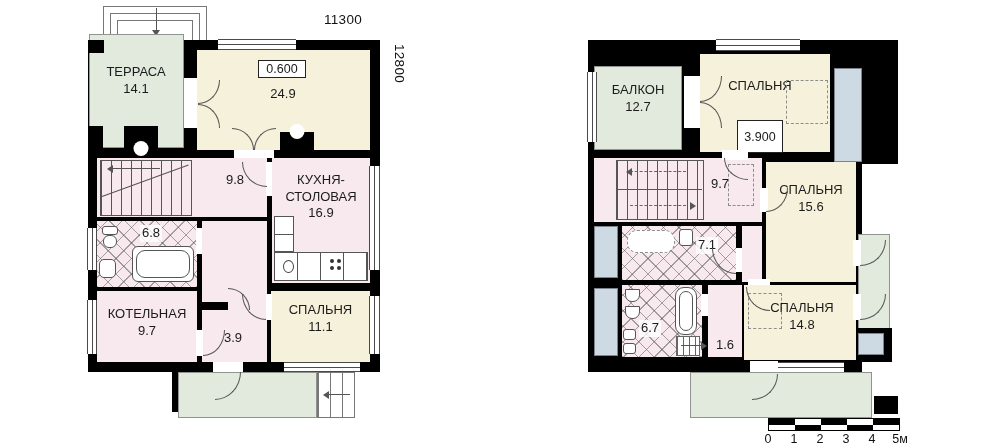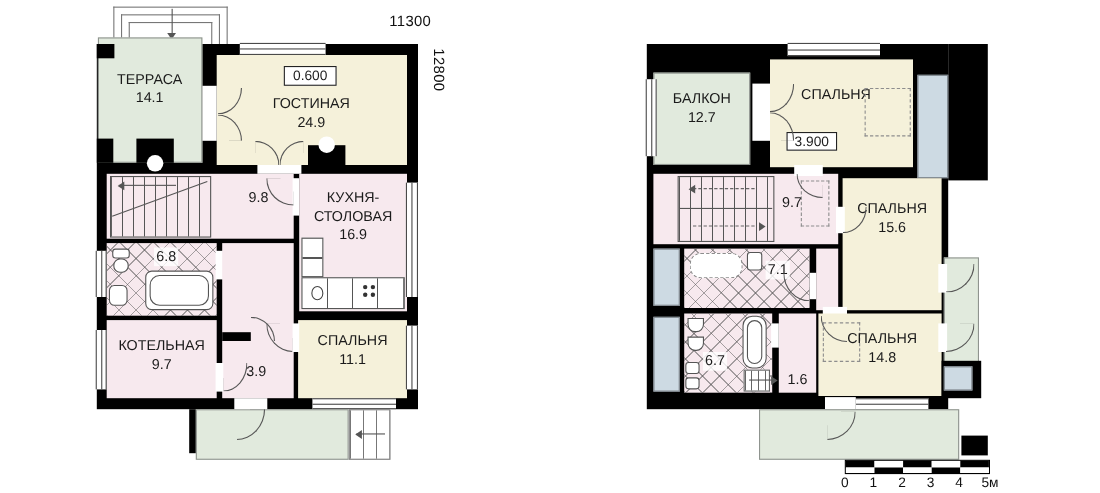--- a/index.html
+++ b/index.html
@@ -75,21 +75,20 @@
       <span class="rl-line">ТЕРРАСА</span>
       <span class="rl-line">14.1</span>
     </div>
 
     <div class="room cream" style="left:197px;top:50px;width:173px;height:100px"></div>
     <div class="win-h" style="left:218px;top:39px;width:78px;height:11px"></div>
     <div class="lvl" style="left:258px;top:60px;width:48px;height:18px">
         <span>0.600</span>
       </div>
     <div class="rlabel" style="left:228px;top:86px;width:110px">
-      <span class="rl-line">ГОСТИНАЯ</span>
       <span class="rl-line">24.9</span>
     </div>
     <div class="chimney ch-up" style="left:280px;top:132px;width:34px;height:18px">
         <i></i>
       </div>
 
     <div class="opening" style="left:184px;top:78px;width:13px;height:50px"></div>
     <div class="arc-tl" style="left:198px;top:80px;width:22px;height:24px"></div>
     <div class="arc-bl" style="left:198px;top:104px;width:22px;height:24px"></div>
 
@@ -160,42 +159,42 @@
     <div class="win-h" style="left:284px;top:362px;width:76px;height:10px"></div>
 
     <div class="wall" style="left:172px;top:372px;width:10px;height:40px"></div>
     <div class="room outdoor" style="left:178px;top:372px;width:139px;height:46px"></div>
     <div class="opening" style="left:213px;top:362px;width:30px;height:10px"></div>
     <div class="arc-tl" style="left:215px;top:372px;width:26px;height:28px"></div>
     <div class="porchsteps" style="left:317px;top:372px;width:38px;height:46px"></div>
     <div class="line" style="left:324px;top:394px;width:26px;height:1px"></div>
     <div class="tri-left" style="left:319px;top:391px"></div>
 
-    <div class="dim" style="left:324px;top:12px;width:68px;text-align:right">11300</div>
+    <div class="dim" style="left:324px;top:12px;width:68px;">11300</div>
     <div class="dim" style="left:366px;top:56px;width:66px;text-align:center;transform:rotate(90deg)">12800</div>
   </div>
 
   <div class="grp">
 
     <div class="wall" style="left:588px;top:40px;width:274px;height:332px"></div>
     <div class="wall" style="left:862px;top:40px;width:36px;height:124px"></div>
 
     <div class="room outdoor" style="left:594px;top:66px;width:88px;height:84px"></div>
     <div class="win-v" style="left:587px;top:72px;width:10px;height:70px"></div>
     <div class="rlabel" style="left:596px;top:82px;width:84px">
       <span class="rl-line">БАЛКОН</span>
       <span class="rl-line">12.7</span>
     </div>
 
     <div class="room cream" style="left:700px;top:54px;width:130px;height:98px"></div>
     <div class="win-h" style="left:716px;top:39px;width:84px;height:12px"></div>
     <div class="rlabel" style="left:706px;top:78px;width:108px">
       <span class="rl-line">СПАЛЬНЯ</span>
     </div>
-    <div class="lvl" style="left:715px;top:120px;width:46px;height:17px">
+    <div class="lvl" style="left:737px;top:120px;width:46px;height:33px">
         <span>3.900</span>
       </div>
     <div class="dash" style="left:786px;top:80px;width:42px;height:44px"></div>
 
     <div class="opening" style="left:684px;top:76px;width:16px;height:52px"></div>
     <div class="arc-tl" style="left:700px;top:76px;width:22px;height:26px"></div>
     <div class="arc-bl" style="left:700px;top:102px;width:22px;height:26px"></div>
     <div class="glaz" style="left:834px;top:68px;width:28px;height:94px"></div>
 
     <div class="room pink" style="left:594px;top:158px;width:168px;height:64px"></div>

